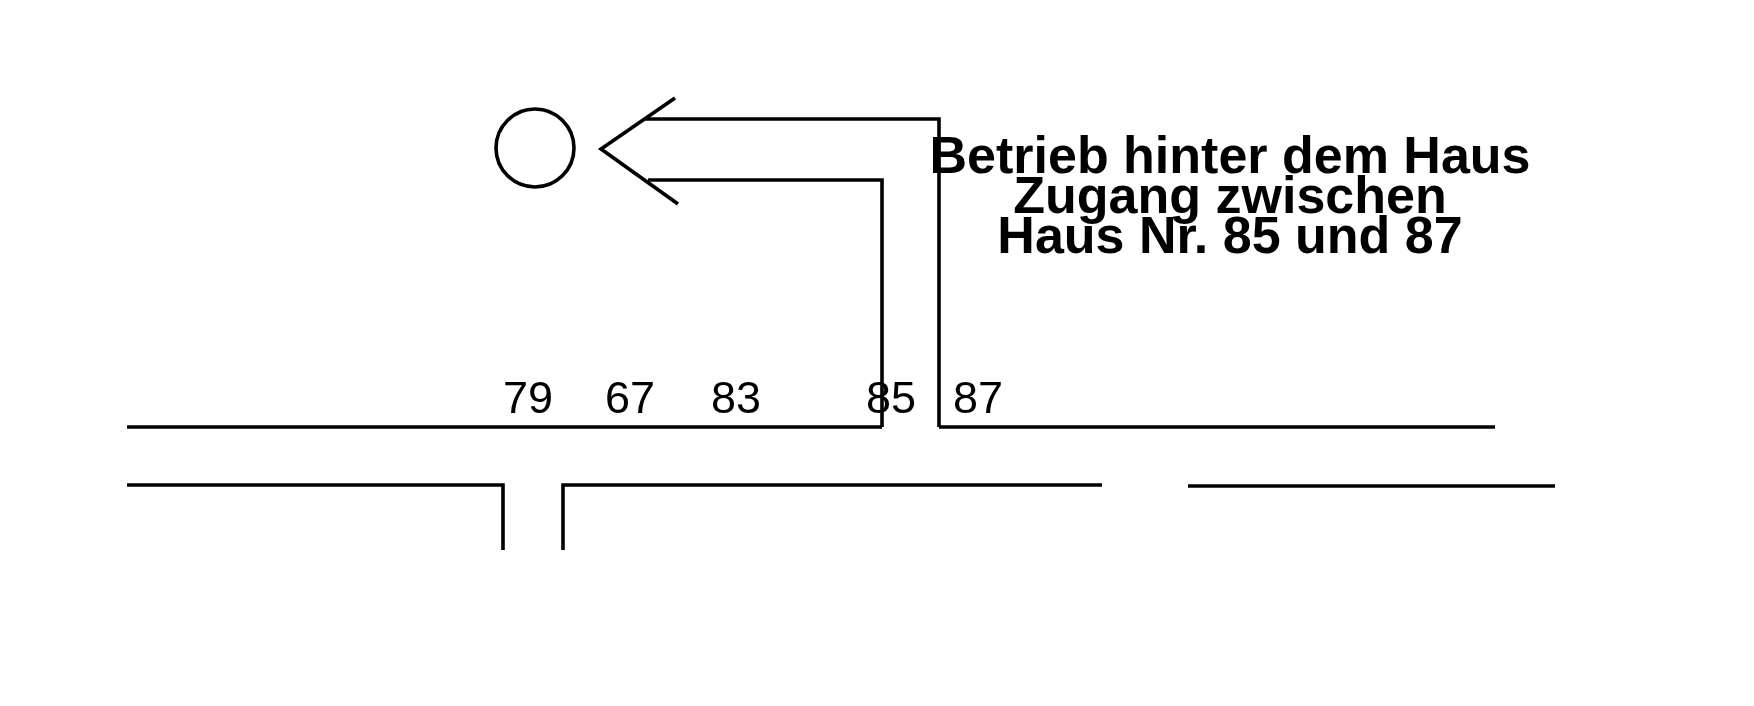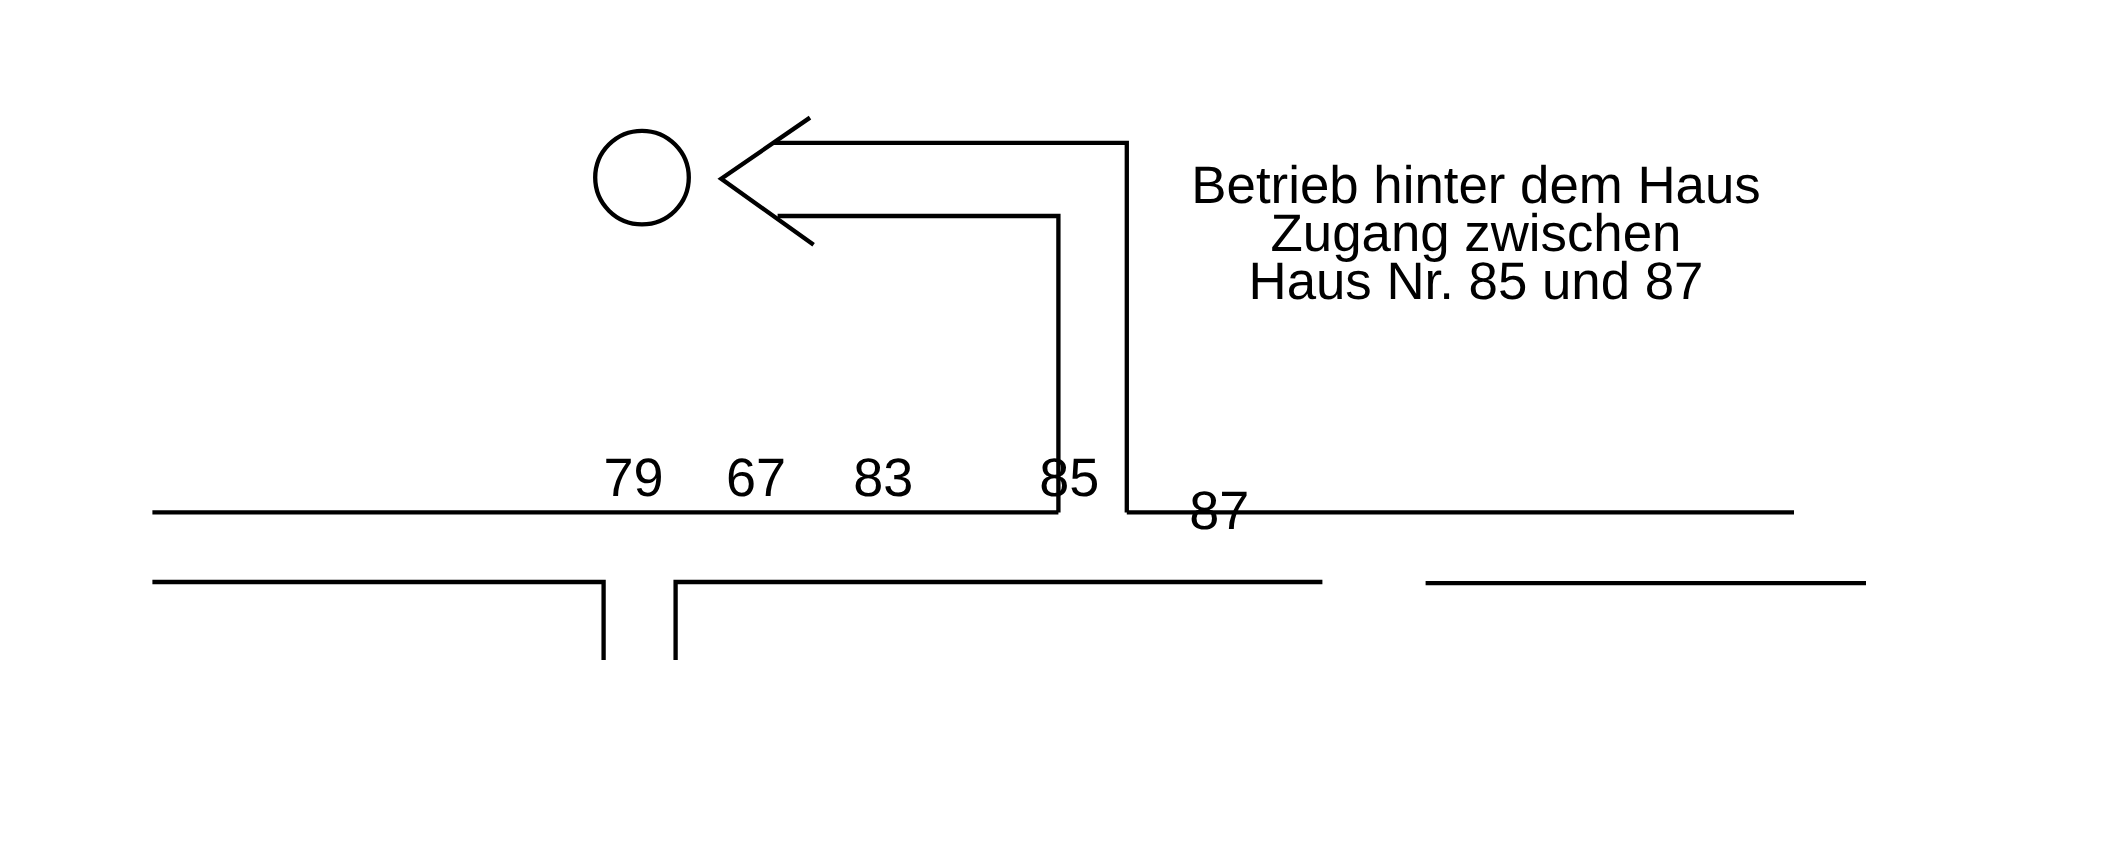--- a/index.html
+++ b/index.html
@@ -24,42 +24,43 @@
   }
   .label {
     position: absolute;
     color: #000000;
     white-space: nowrap;
   }
   .note {
     left: 1230px;
     top: 135px;
     transform: translateX(-50%);
-    font-size: 44px;
+    font-size: 52px;
     line-height: 40px;
     text-align: center;
+    font-weight: bold;
   }
   .street-name {
     left: 174px;
     top: 430px;
     font-size: 41px;
     line-height: 1;
   }
   .house {
     top: 375px;
     transform: translateX(-50%);
     font-size: 45px;
     line-height: 45px;
     text-align: center;
   }
   .house.n79 { left: 528px; }
   .house.n81 { left: 630px; }
   .house.n83 { left: 736px; }
   .house.n85 { left: 847px; margin-left: 44px; }
-  .house.n87 { left: 1016px; margin-top: 28px; }
+  .house.n87 { left: 978px; }
 </style>
 </head>
 <body>
 
 <div class="canvas">
 
   <svg width="1754" height="706" viewBox="0 0 1754 706">
     <g fill="none" stroke="#000000" stroke-width="3.6" stroke-linejoin="miter" stroke-linecap="butt">
       <circle cx="535" cy="148" r="39"></circle>
       <polyline points="675,98 601,149 678,204"></polyline>

